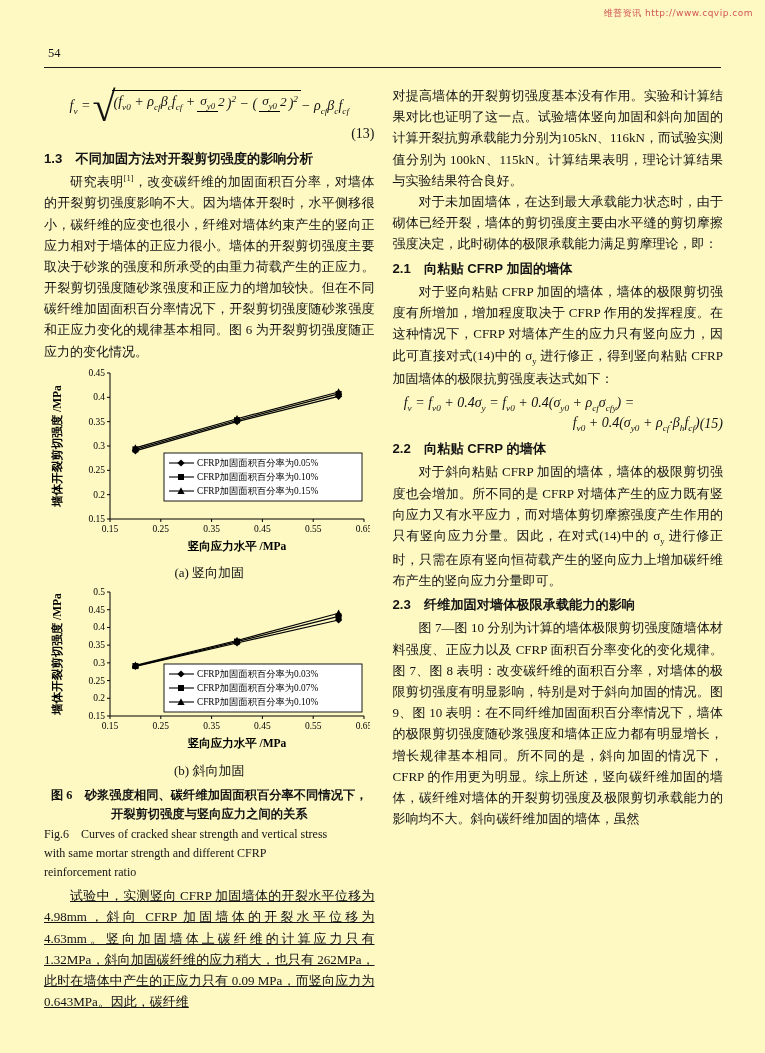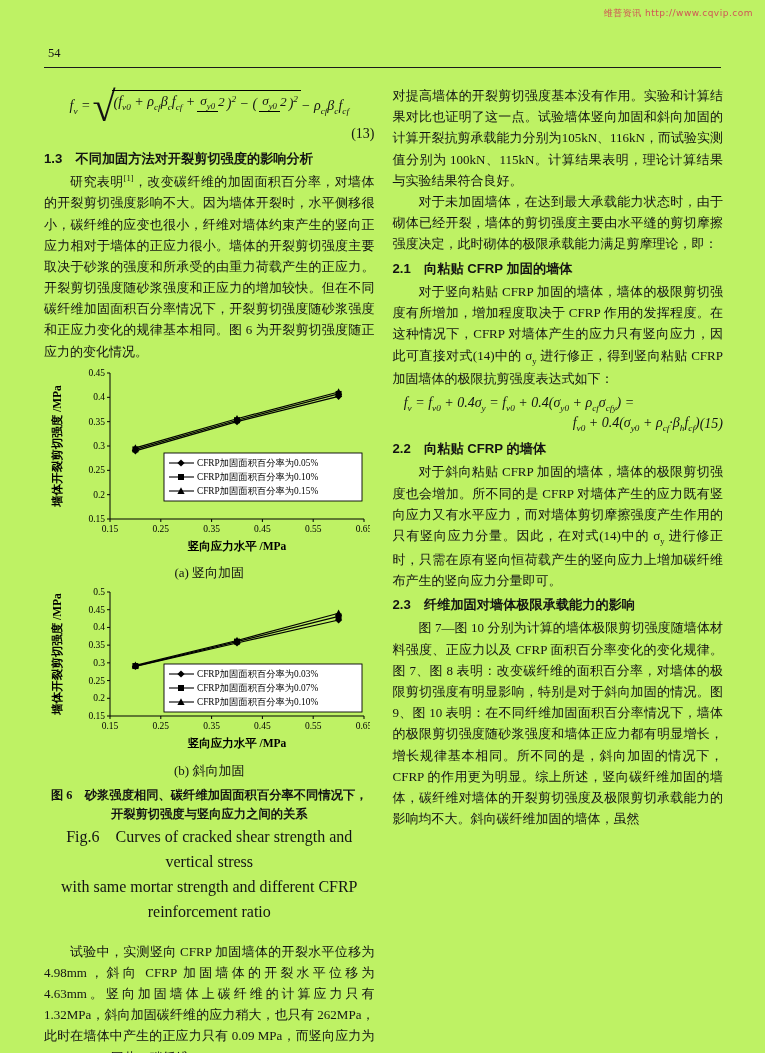--- a/index.html
+++ b/index.html
@@ -1,16 +1,16 @@
 <!DOCTYPE html>
 <html><head>
 <meta charset="utf-8">
 <style>
   html,body{margin:0;padding:0;background:#e8e8e8;}
-  .page{position:relative;width:765px;height:1053px;background:#bef264;overflow:hidden;
+  .page{position:relative;width:765px;height:1053px;background:#fef9c3;overflow:hidden;
         font-family:"Liberation Serif","DejaVu Sans",serif;color:#131313;}
   .watermark{position:absolute;top:7px;right:12px;font-size:9px;color:#d05555;
              font-family:"DejaVu Sans",sans-serif;letter-spacing:.5px;}
   .header{position:relative;padding:44px 44px 0 44px;height:20px;}
   .pagenum{position:absolute;left:48px;top:46px;font-size:12.5px;}
   .jtitle{display:block;text-align:center;font-size:13.5px;letter-spacing:14px;word-spacing:14px;margin-left:14px;}
   .header-rule{margin:3px 44px 0 44px;border-top:1.8px solid #1a1a1a;height:0;}
   .content{display:flex;gap:18px;padding:17px 42px 0 44px;}
   .col{width:332px;font-size:13px;line-height:1.63;text-align:justify;}
   .para{text-indent:2em;margin:0;}
@@ -32,21 +32,21 @@
   .eqline .ebody{flex:1;text-align:center;}
   .eqline .enum{font-style:normal;}
   .eq15-l1{text-indent:.8em;text-align:left;}
   .eq15-l2{display:flex;align-items:center;}
   .eq15-l2 .ebody{flex:1;text-align:right;text-indent:3.2em;}
   
   .chart-wrap{text-align:center;margin:5px 0 0 0;}
   svg text{font-family:"Liberation Serif","DejaVu Sans",serif;fill:#000;}
   .chart-caption{text-align:center;font-size:13px;margin:1px 0 4px 0;}
   .figcap-zh{text-align:center;font-weight:bold;font-size:12.3px;line-height:1.62;margin-top:4px;}
-  .figcap-en{text-align:center;font-size:16px;line-height:1.55;}
+  .figcap-en{text-align:left;font-size:12px;line-height:1.55;}
 </style>
 </head>
 <body>
 
 <div class="page">
 
   <div class="watermark">维普资讯 http://www.cqvip.com</div>
 
   <div class="header">
     <span class="pagenum">54</span>
@@ -203,21 +203,21 @@
       <div class="figcap-zh">
         <div>图 6　砂浆强度相同、碳纤维加固面积百分率不同情况下，</div>
         <div>开裂剪切强度与竖向应力之间的关系</div>
       </div>
       <div class="figcap-en">
         <div>Fig.6　Curves of cracked shear strength and vertical stress</div>
         <div>with same mortar strength and different CFRP</div>
         <div>reinforcement ratio</div>
       </div>
 
-      <p class="para" style="margin-top:16px;">试验中，实测竖向 CFRP 加固墙体的开裂水平位移为 4.98mm，斜向 CFRP 加固墙体的开裂水平位移为 4.63mm。竖向加固墙体上碳纤维的计算应力只有 1.32MPa，斜向加固碳纤维的应力稍大，也只有 262MPa，此时在墙体中产生的正应力只有 0.09 MPa，而竖向应力为 0.643MPa。因此，碳纤维</p>
+      <p class="para" style="margin-top:4px;text-decoration:underline;">试验中，实测竖向 CFRP 加固墙体的开裂水平位移为 4.98mm，斜向 CFRP 加固墙体的开裂水平位移为 4.63mm。竖向加固墙体上碳纤维的计算应力只有 1.32MPa，斜向加固碳纤维的应力稍大，也只有 262MPa，此时在墙体中产生的正应力只有 0.09 MPa，而竖向应力为 0.643MPa。因此，碳纤维</p>
     </div>
 
     <div class="col">
 
       <p class="para noindent">对提高墙体的开裂剪切强度基本没有作用。实验和计算结果对比也证明了这一点。试验墙体竖向加固和斜向加固的计算开裂抗剪承载能力分别为105kN、116kN，而试验实测值分别为 100kN、115kN。计算结果表明，理论计算结果与实验结果符合良好。</p>
 
       <p class="para">对于未加固墙体，在达到最大承载能力状态时，由于砌体已经开裂，墙体的剪切强度主要由水平缝的剪切摩擦强度决定，此时砌体的极限承载能力满足剪摩理论，即：</p>
 
 
       <div class="subhead">2.1　向粘贴 CFRP 加固的墙体</div>

